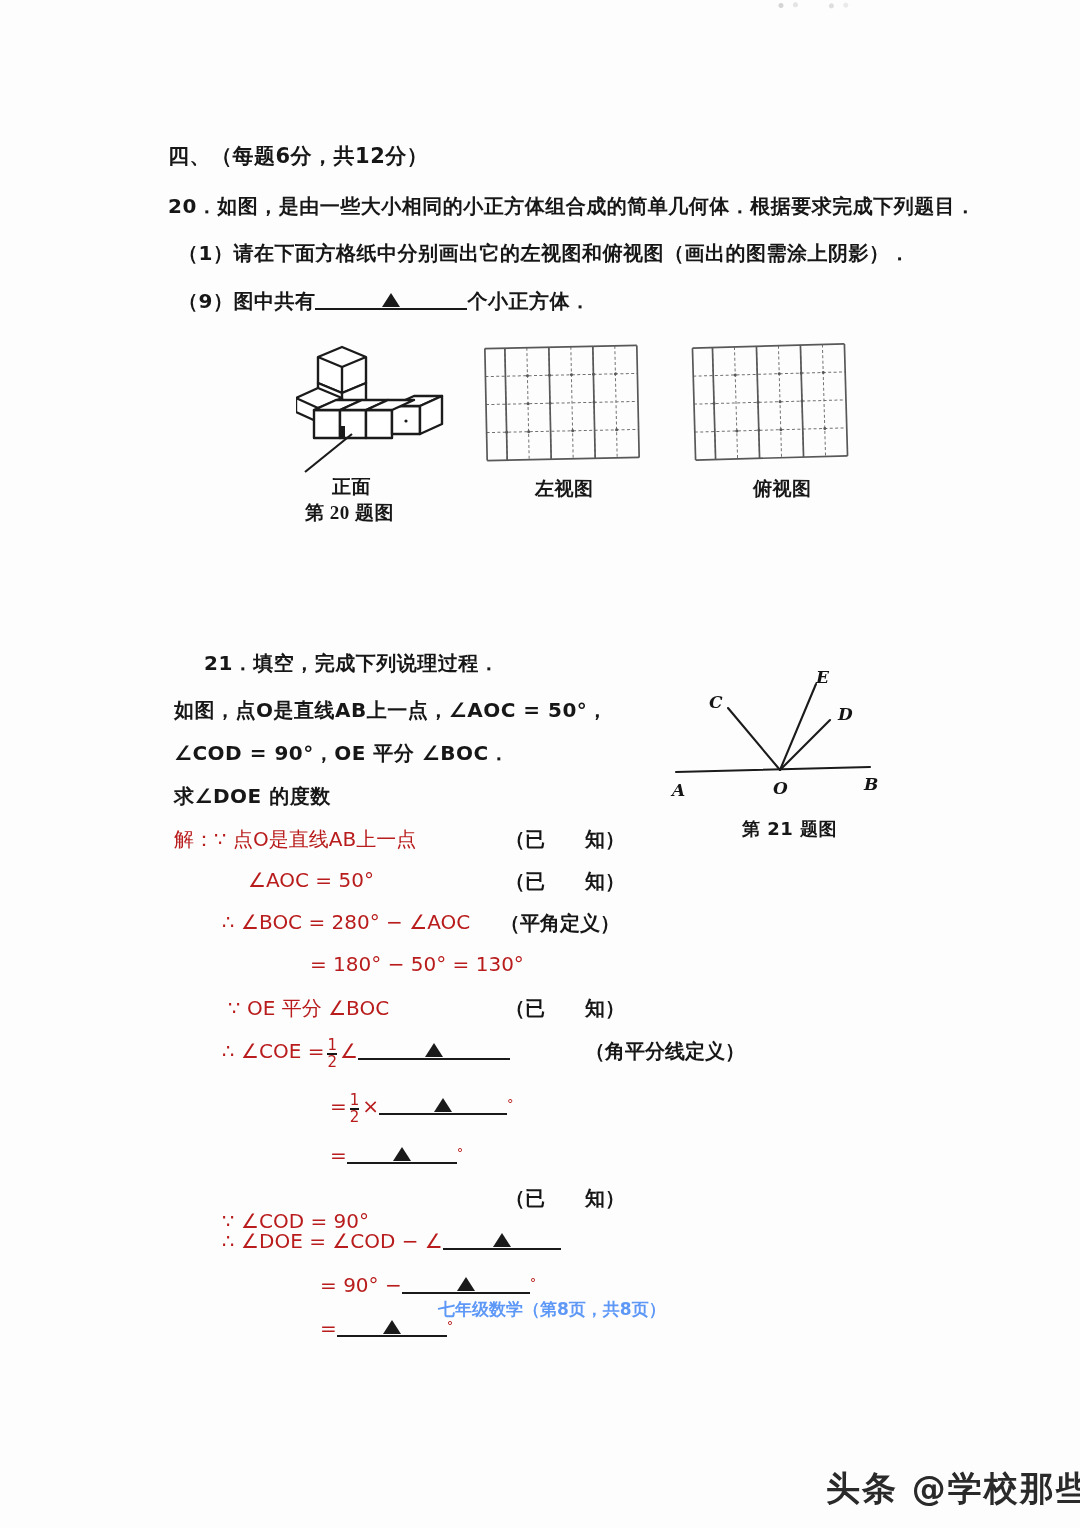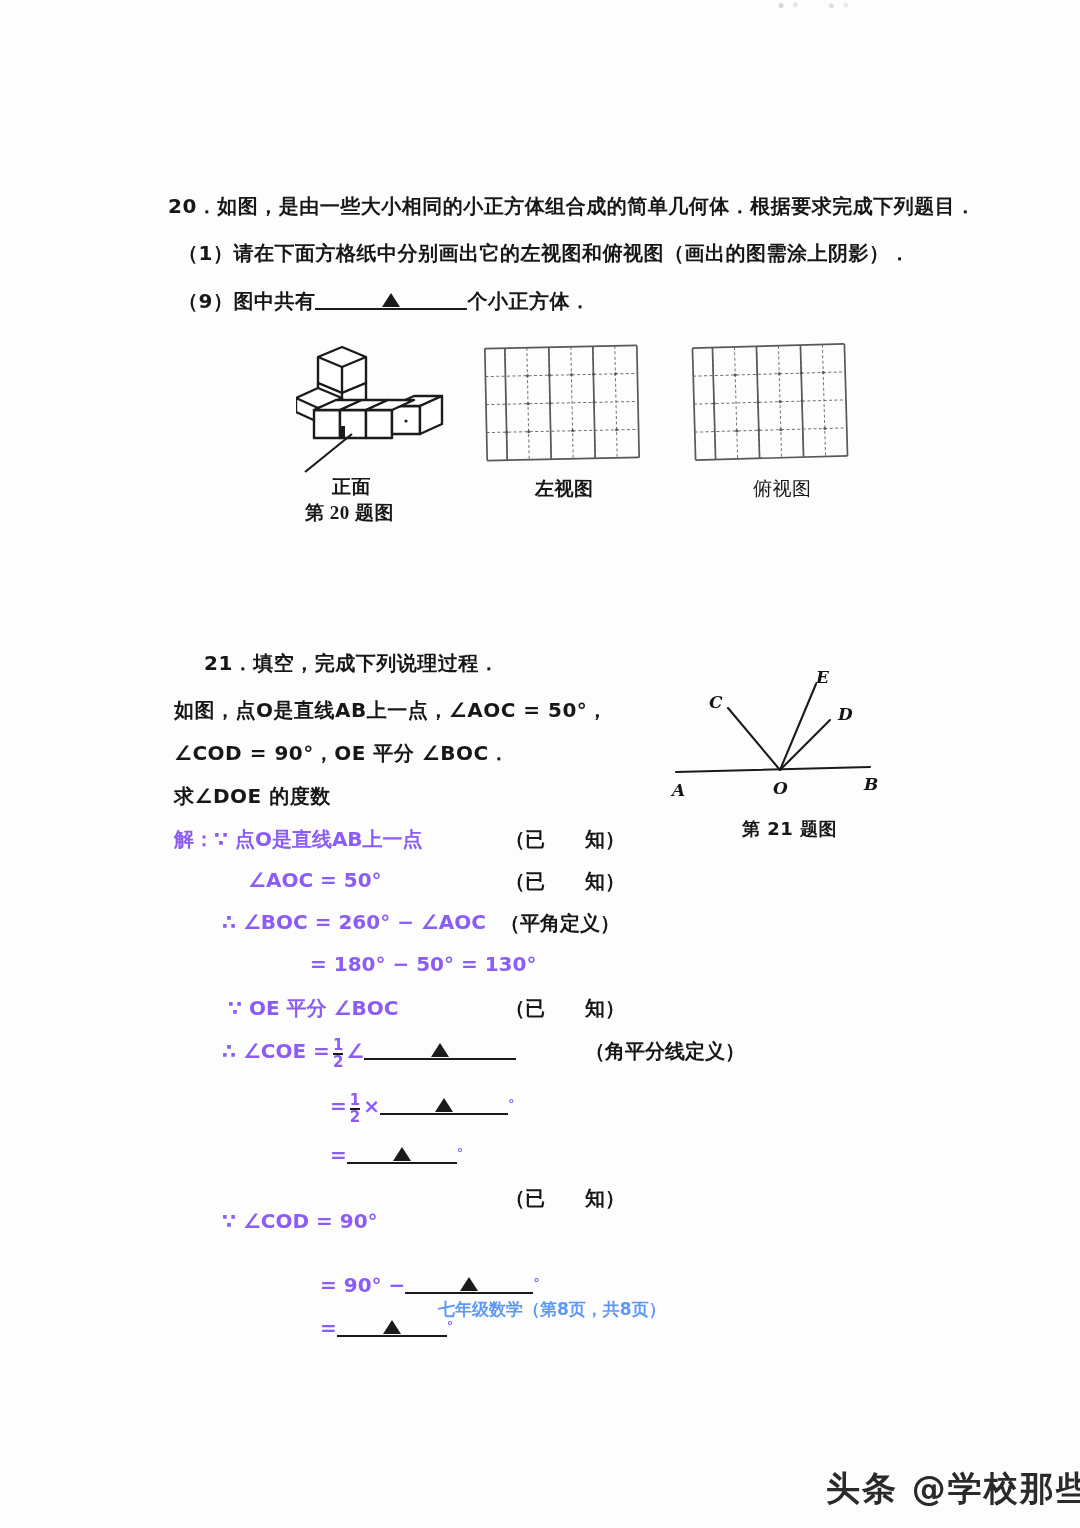--- a/index.html
+++ b/index.html
@@ -84,29 +84,29 @@
 
   .grid {
     position: absolute;
     width: 156px;
     height: 116px;
   }
   .grid.g1 { left:484px; top:345px; transform: rotate(-1.2deg); }
   .grid.g2 { left:692px; top:344px; transform: rotate(-1.6deg); }
   .grid svg { display:block; width:100%; height:100%; opacity:.78; }
   .lbl-left { left:535px; top:476px; font-size:19px; font-weight:700; }
-  .lbl-top  { left:753px; top:476px; font-size:19px; font-weight:400; }
+  .lbl-top  { left:753px; top:476px; font-size:19px; font-weight:700; }
 
   
   .q21-head { left:204px; top:650px;  font-size:20px; font-weight:700; }
   .q21-l1   { left:174px; top:697px;  font-size:20px; font-weight:700; }
   .q21-l2   { left:174px; top:740px;  font-size:20px; font-weight:700;text-align:center; }
   .q21-l3   { left:174px; top:783px;  font-size:20px; font-weight:700; }
 
-  .step { position:absolute; font-size:20px; font-weight:700; color:#8b5cf6; white-space:nowrap; }
+  .step { position:absolute; font-size:20px; font-weight:400; color:#b91c1c; white-space:nowrap; }
   .reason { position:absolute; font-size:20px; font-weight:700; color:#171717; white-space:nowrap; }
 
   .st1 { left:174px; top:826px; }
   .rs1 { left:505px; top:826px; }
   .st2 { left:248px; top:868px; }
   .rs2 { left:505px; top:868px; }
   .st3 { left:222px; top:910px; }
   .rs3 { left:500px; top:910px; }
   .st4 { left:310px; top:952px; }
   .st5 { left:228px; top:995px; }
@@ -164,20 +164,21 @@
     white-space:nowrap;
   }
 </style>
 </head>
 <body>
 
 <div class="page">
 
   <div class="scan-noise"></div>
 
+  <div class="txt s-head">四、（每题6分，共12分）</div>
 
   <div class="txt q20-line">20．如图，是由一些大小相同的小正方体组合成的简单几何体．根据要求完成下列题目．</div>
 
   <div class="txt q20-a">（1）请在下面方格纸中分别画出它的左视图和俯视图（画出的图需涂上阴影）．</div>
 
   <div class="txt q20-b">
     <span>（9）图中共有</span><span class="blank w2"><span class="tri"></span></span><span>个小正方体．</span>
   </div>
 
   <div class="fig-solid">
@@ -310,21 +311,21 @@
   <div class="txt q21-l1">如图，点O是直线AB上一点，∠AOC = 50°，</div>
   <div class="txt q21-l2">∠COD = 90°，OE 平分 ∠BOC．</div>
   <div class="txt q21-l3">求∠DOE 的度数</div>
 
   <div class="step st1">解：∵ 点O是直线AB上一点</div>
   <div class="reason rs1">（已　　知）</div>
 
   <div class="step st2">∠AOC = 50°</div>
   <div class="reason rs2">（已　　知）</div>
 
-  <div class="step st3">∴ ∠BOC = 260° − ∠AOC</div>
+  <div class="step st3">∴ ∠BOC = 280° − ∠AOC</div>
   <div class="reason rs3">（平角定义）</div>
 
   <div class="step st4">= 180° − 50° = 130°</div>
 
   <div class="step st5">∵ OE 平分 ∠BOC</div>
   <div class="reason rs5">（已　　知）</div>
 
   <div class="step st6">
     <span>∴ ∠COE =</span><span class="frac"><span class="num">1</span><span class="den">2</span></span><span>∠</span><span class="blank w2"><span class="tri"></span></span>
   </div>
@@ -334,20 +335,23 @@
     <span>=</span><span class="frac"><span class="num">1</span><span class="den">2</span></span><span>×</span><span class="blank w3"><span class="tri"></span></span><span class="deg-sup">°</span>
   </div>
 
   <div class="step st8">
     <span>=</span><span class="blank w4"><span class="tri"></span></span><span class="deg-sup">°</span>
   </div>
 
   <div class="step st9">∵ ∠COD = 90°</div>
   <div class="reason rs9">（已　　知）</div>
 
+  <div class="step st10">
+    <span>∴ ∠DOE = ∠COD − ∠</span><span class="blank w1"><span class="tri"></span></span>
+  </div>
 
   <div class="step st11">
     <span>=</span>&nbsp;<span>90°</span>&nbsp;<span>−</span><span class="blank w3"><span class="tri"></span></span><span class="deg-sup">°</span>
   </div>
 
   <div class="step st12">
     <span>=</span><span class="blank w4"><span class="tri"></span></span><span class="deg-sup">°</span>
   </div>
 
   <div class="fig21">

